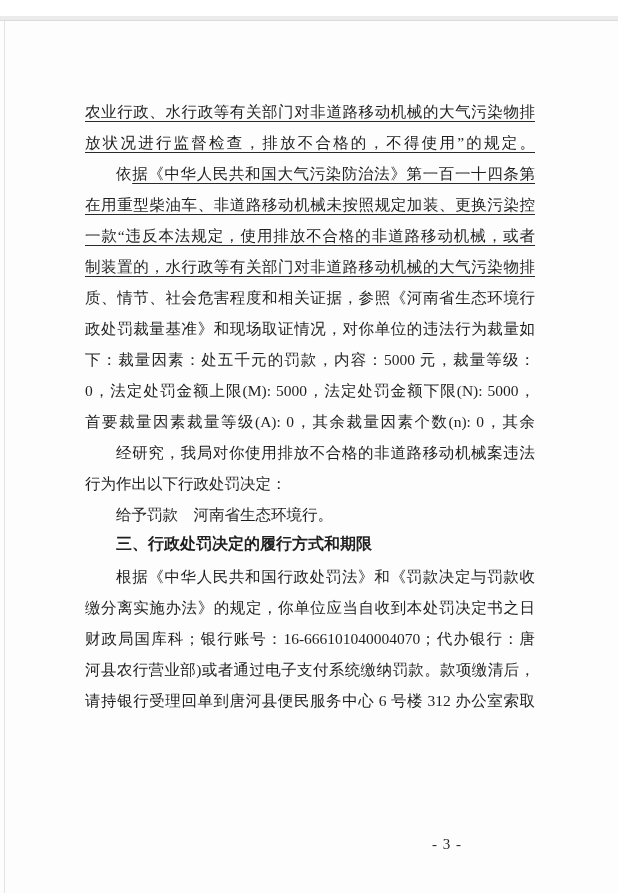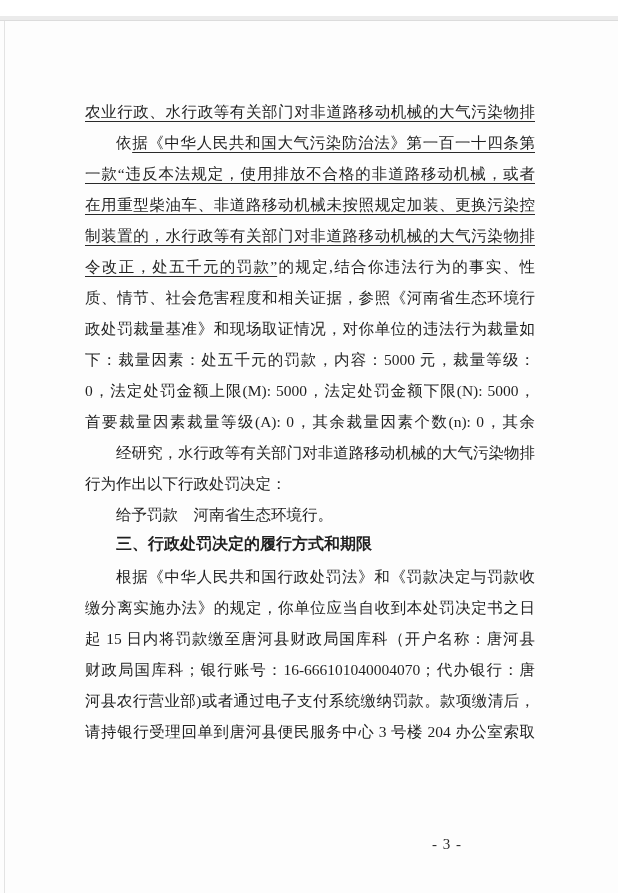--- a/index.html
+++ b/index.html
@@ -73,36 +73,35 @@
 </head>
 <body>
 
 <div class="page">
   <div class="scan-edge-top"></div>
   <div class="scan-edge-left"></div>
   <div class="scan-edge-bottom"></div>
 
   <div class="content">
     <div class="ln j"><span class="u">农业行政、水行政等有关部门对非道路移动机械的大气污染物排</span></div>
+    <div class="ln j"><span class="u">放状况进行监督检查，排放不合格的，不得使用”的规定。</span></div>
     <div class="ln j ind"><span>依</span><span class="u">据《中华人民共和国大气污染防治法》第一百一十四条第</span></div>
+    <div class="ln j"><span class="u">在用重型柴油车、非道路移动机械未按照规定加装、更换污染控</span></div>
     <div class="ln j"><span class="u">一款“违反本法规定，使用排放不合格的非道路移动机械，或者</span></div>
-    <div class="ln j"><span class="u">在用重型柴油车、非道路移动机械未按照规定加装、更换污染控</span></div>
     <div class="ln j"><span class="u">制装置的，水行政等有关部门对非道路移动机械的大气污染物排</span></div>
-    <div class="ln j"><span class="u">令改正，处五千元的罚款”</span><span>的规定,结合你违法行为的事实、性</span></div>
     <div class="ln j"><span>质、情节、社会危害程度和相关证据，参照《河南省生态环境行</span></div>
     <div class="ln j"><span>政处罚裁量基准》和现场取证情况，对你单位的违法行为裁量如</span></div>
     <div class="ln j"><span>下：裁量因素：处五千元的罚款，内容：5000 元，裁量等级：</span></div>
     <div class="ln j"><span>0，法定处罚金额上限(M): 5000，法定处罚金额下限(N): 5000，</span></div>
     <div class="ln j"><span>首要裁量因素裁量等级(A): 0，其余裁量因素个数(n): 0，其余</span></div>
-    <div class="ln j ind"><span>经研究，水行政等有关部门对非道路移动机械的大气污染物排</span></div>
+    <div class="ln j ind"><span>经研究，我局对你使用排放不合格的非道路移动机械案违法</span></div>
     <div class="ln"><span>行为作出以下行政处罚决定：</span></div>
     <div class="ln ind"><span>给予罚款　河南省生态环境行。</span></div>
     <div class="ln ind head"><span>三、行政处罚决定的履行方式和期限</span></div>
     <div class="ln j ind"><span>根据《中华人民共和国行政处罚法》和《罚款决定与罚款收</span></div>
     <div class="ln j"><span>缴分离实施办法》的规定，你单位应当自收到本处罚决定书之日</span></div>
-    <div class="ln j"><span>起 15 日内将罚款缴至唐河县财政局国库科（开户名称：唐河县</span></div>
     <div class="ln j"><span>财政局国库科；银行账号：16-666101040004070；代办银行：唐</span></div>
     <div class="ln j"><span>河县农行营业部)或者通过电子支付系统缴纳罚款。款项缴清后，</span></div>
-    <div class="ln j"><span>请持银行受理回单到唐河县便民服务中心 3 号楼 204 办公室索取</span></div>
+    <div class="ln j"><span>请持银行受理回单到唐河县便民服务中心 6 号楼 312 办公室索取</span></div>
   </div>
 
   <div class="pagenum">- 3 -</div>
 </div>
 
 </body></html>

